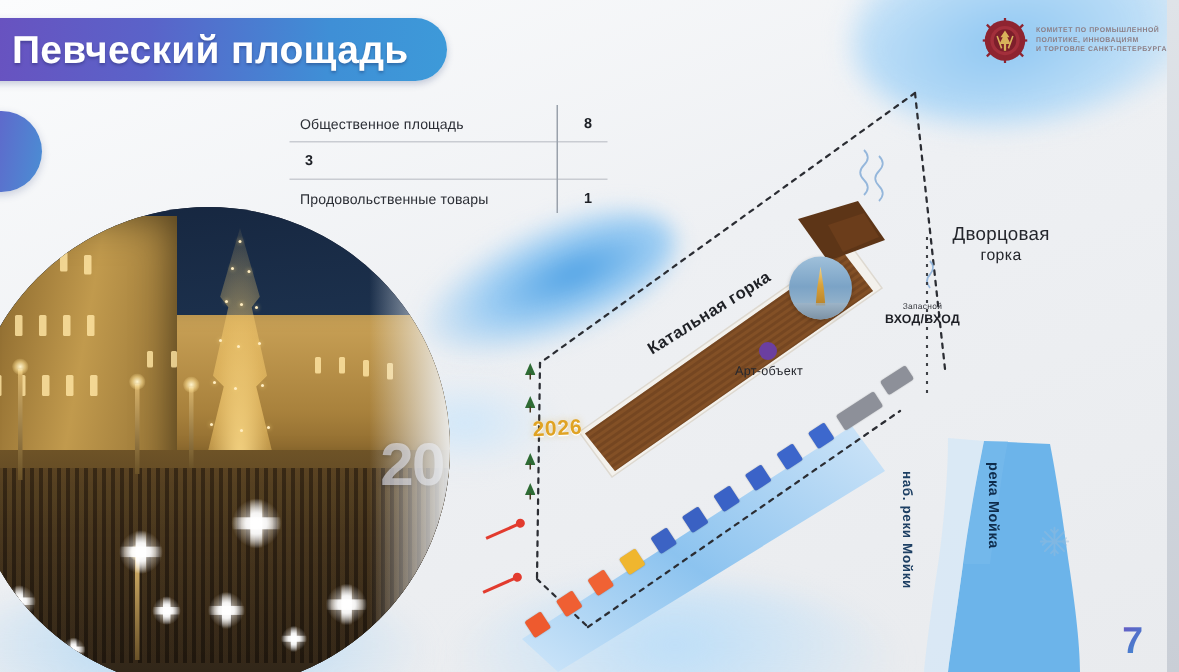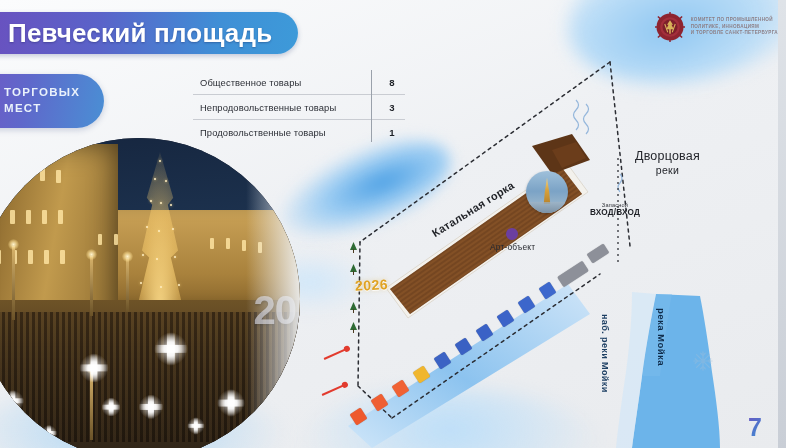--- a/index.html
+++ b/index.html
@@ -266,33 +266,28 @@
   <div class="blob blob-left-low"></div>
   <div class="blob blob-bottom-left"></div>
   <div class="blob blob-bottom-mid"></div>
   <div class="edge-strip"></div>
 
   <div class="title-banner">
     <span>Певческий площадь</span>
   </div>
 
   <div class="count-badge">
-    <div class="lbl">
-      <div>ТОРГОВЫХ</div>
-      <div>МЕСТ</div>
-    </div>
   </div>
 
   <div class="legend-table">
     <div class="legend-row">
-      <div class="name">Общественное товары</div>
+      <div class="name">Общественное площадь</div>
       <div class="val">8</div>
     </div>
     <div class="legend-row">
-      <div class="name">Непродовольственные товары</div>
       <div class="val">3</div>
     </div>
     <div class="legend-row">
       <div class="name">Продовольственные товары</div>
       <div class="val">1</div>
     </div>
   </div>
   <div class="legend-divider"></div>
 
   <div class="logo-block">
@@ -492,21 +487,21 @@
     <span class="tree-ico" style="left:50px;top:276px">
         <span class="t"></span>
         <span class="s"></span>
       </span>
 
     <span class="arrow-red" style="left:24px;top:312px;width:26px;transform:rotate(-24deg)"></span>
     <span class="arrow-red" style="left:22px;top:348px;width:26px;transform:rotate(-24deg)"></span>
 
     <div class="map-label lbl-pevchesky">
       <span class="l1">Дворцовая</span>
-      <span class="l2">реки</span>
+      <span class="l2">горка</span>
     </div>
     <div class="map-label lbl-katalnaya">Катальная горка</div>
     <div class="map-label lbl-artobj">Арт-объект</div>
     <div class="map-label lbl-exit">
       <span class="l1">Запасной</span>
       <span class="l2">ВХОД/ВХОД</span>
     </div>
     <div class="map-label lbl-nab">наб. реки Мойки</div>
     <div class="map-label lbl-reka">река Мойка</div>
     <div class="map-label lbl-2026">2026</div>

